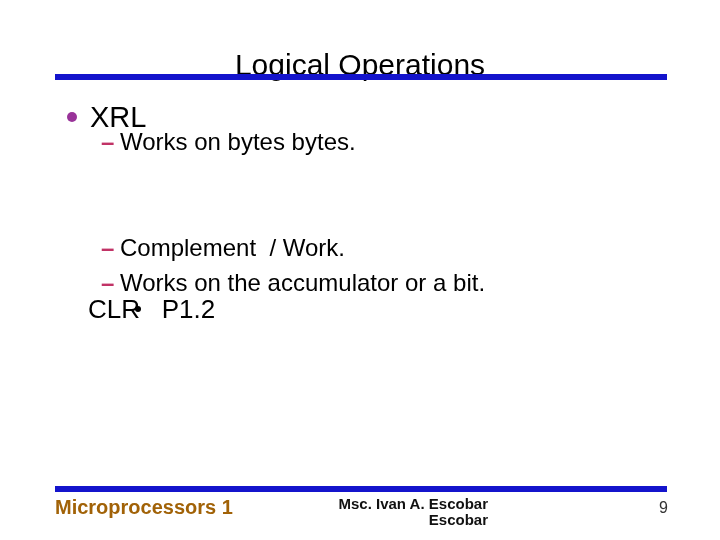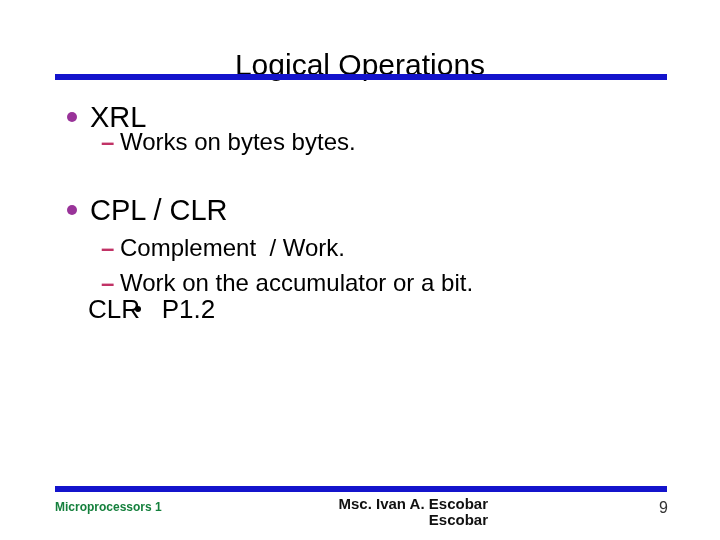--- a/index.html
+++ b/index.html
@@ -93,24 +93,24 @@
   .row-2 { top: 127px; }
   .row-3 { top: 193px; }
   .row-4 { top: 233px; }
   .row-5 { top: 268px; }
   .row-6 { top: 297px; }
 
   .footer-left {
     position: absolute;
     left: 55px;
     top: 498px;
-    font-size: 12px;
+    font-size: 20px;
     line-height: 18px;
     font-weight: 700;
-    color: #15803d;
+    color: #a16207;
   }
   .footer-center {
     position: absolute;
     left: 288px;
     top: 496px;
     width: 200px;
     text-align: right;
     font-size: 15px;
     line-height: 16px;
     font-weight: 700;
@@ -138,33 +138,29 @@
   <div class="row row-1">
     <span class="bullet-dot"></span>
     <span class="l1-text">XRL</span>
   </div>
 
   <div class="row row-2">
     <span class="dash-marker">–</span>
     <span class="l2-text">Works on bytes bytes.</span>
   </div>
 
-  <div class="row row-3">
-    <span class="bullet-dot"></span>
-    <span class="l1-text">CPL / CLR</span>
-  </div>
 
   <div class="row row-4">
     <span class="dash-marker">–</span>
     <span class="l2-text">Complement  / Work.</span>
   </div>
 
   <div class="row row-5">
     <span class="dash-marker">–</span>
-    <span class="l2-text">Work on the accumulator or a bit.</span>
+    <span class="l2-text">Works on the accumulator or a bit.</span>
   </div>
 
   <div class="row row-6">
     <span class="sub-dot"></span>
     <span class="l3-text">CLR   P1.2</span>
   </div>
 
   <div class="rule rule-bottom"></div>
 
   <div class="footer-left">Microprocessors 1</div>

